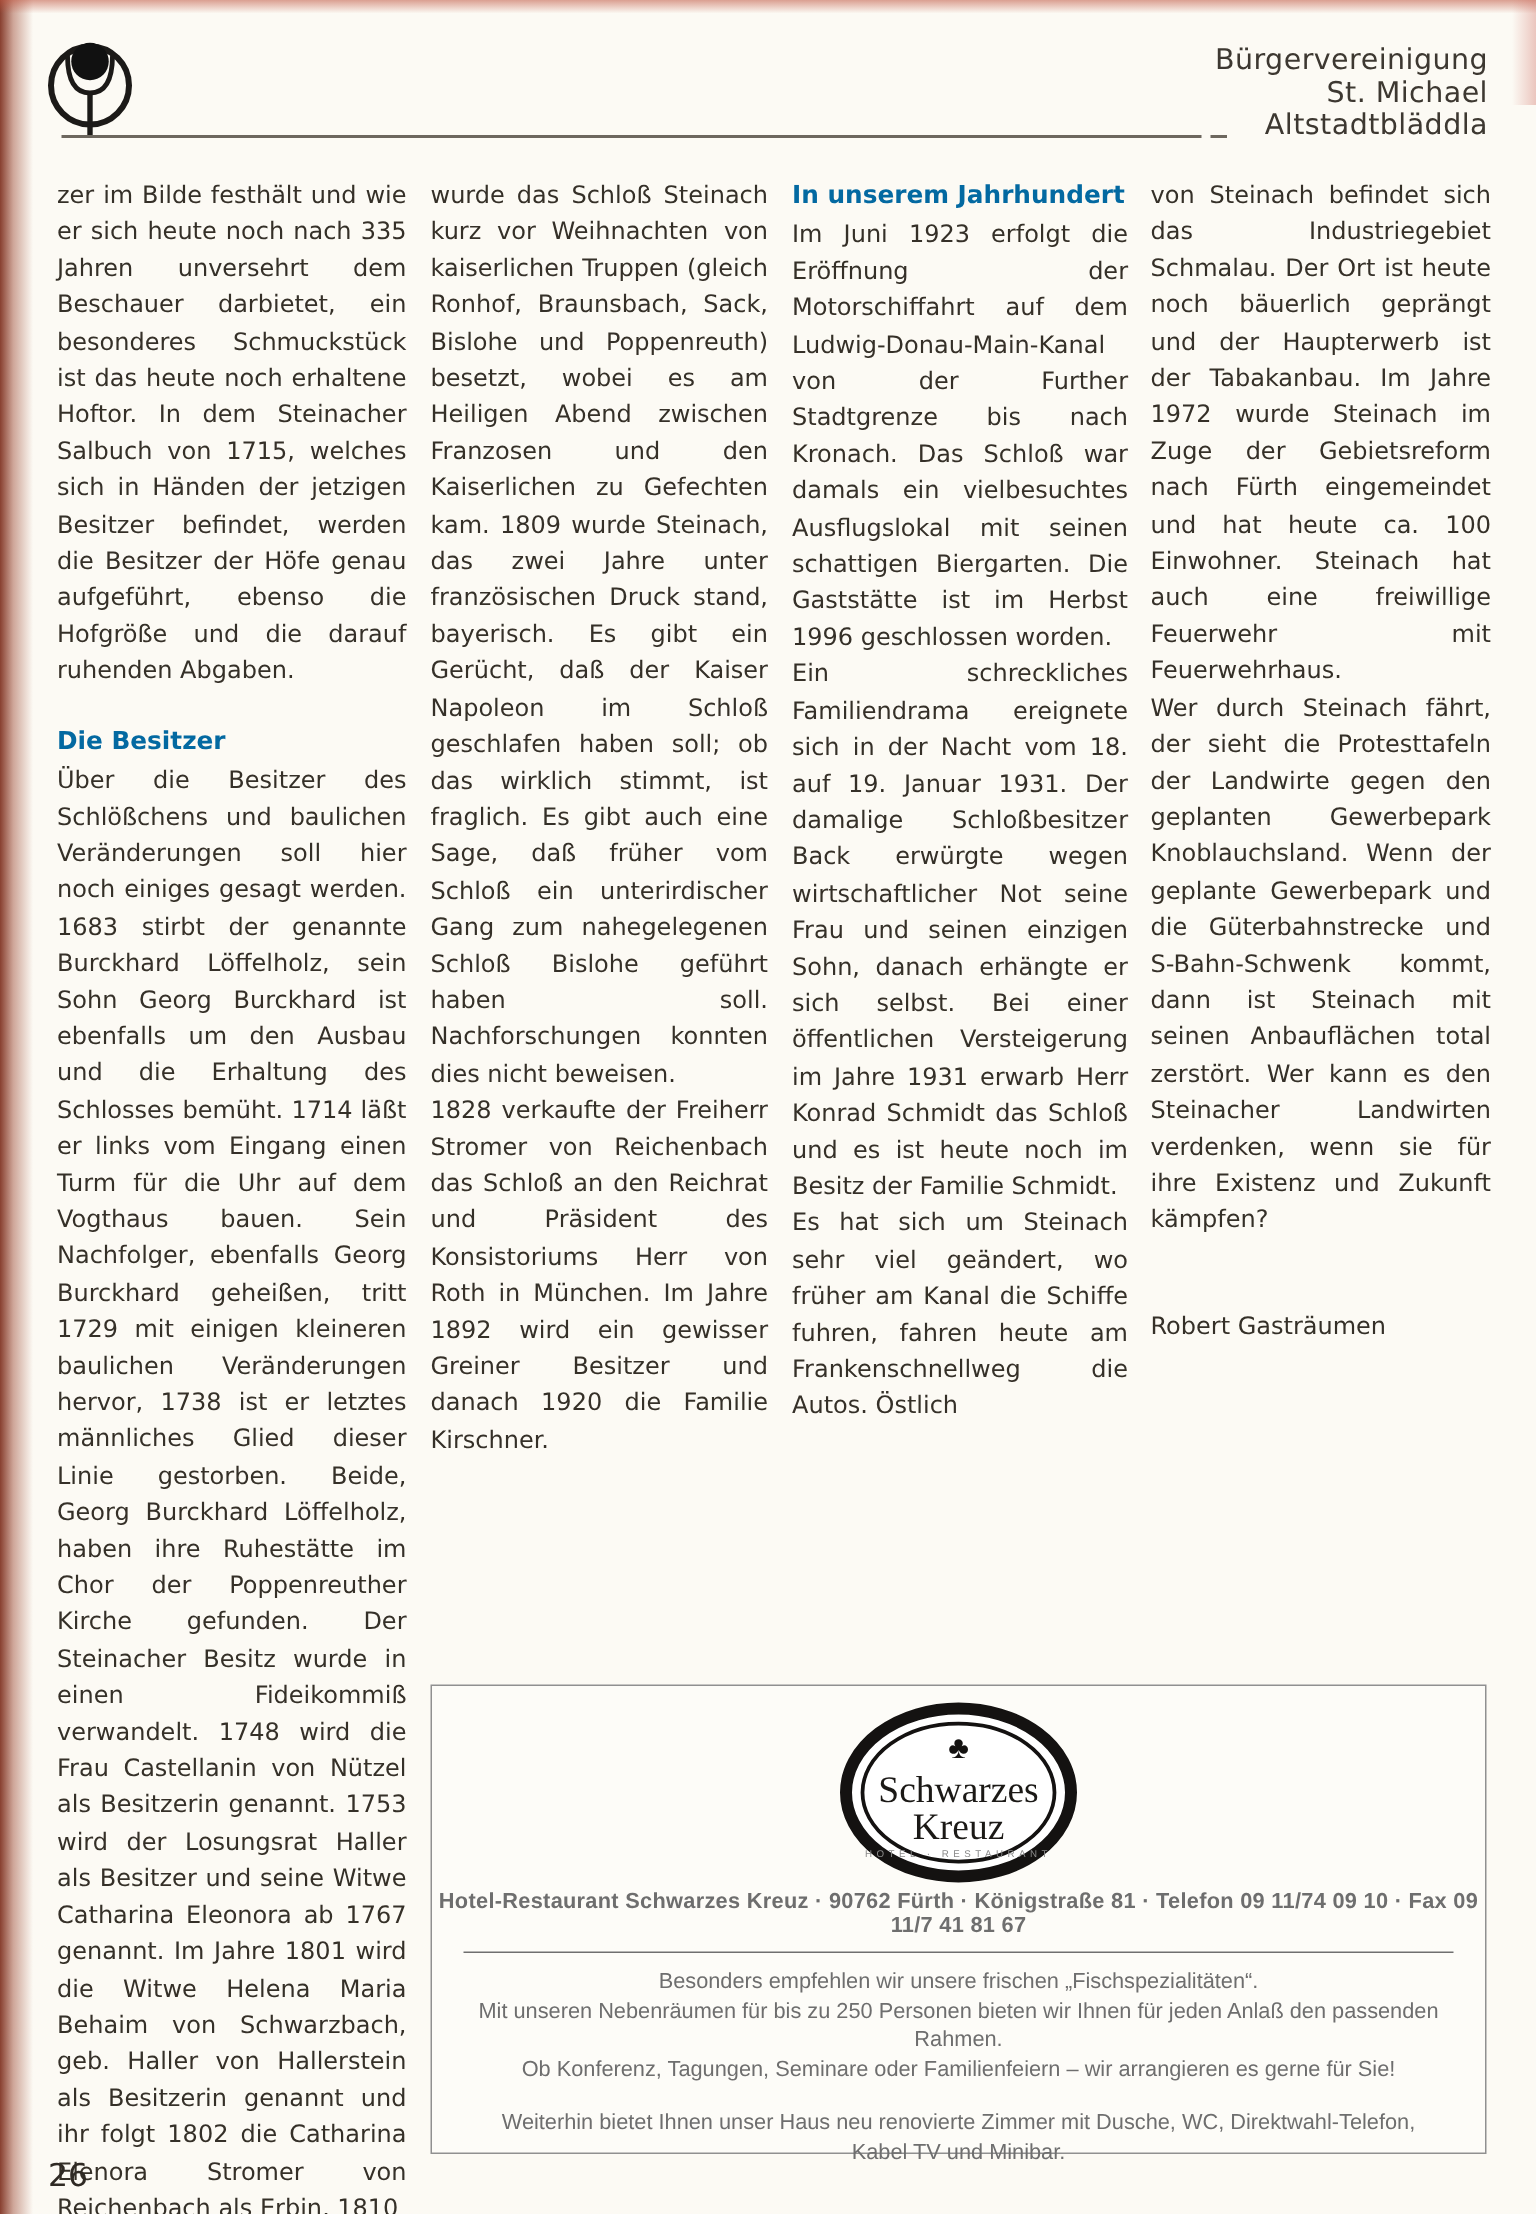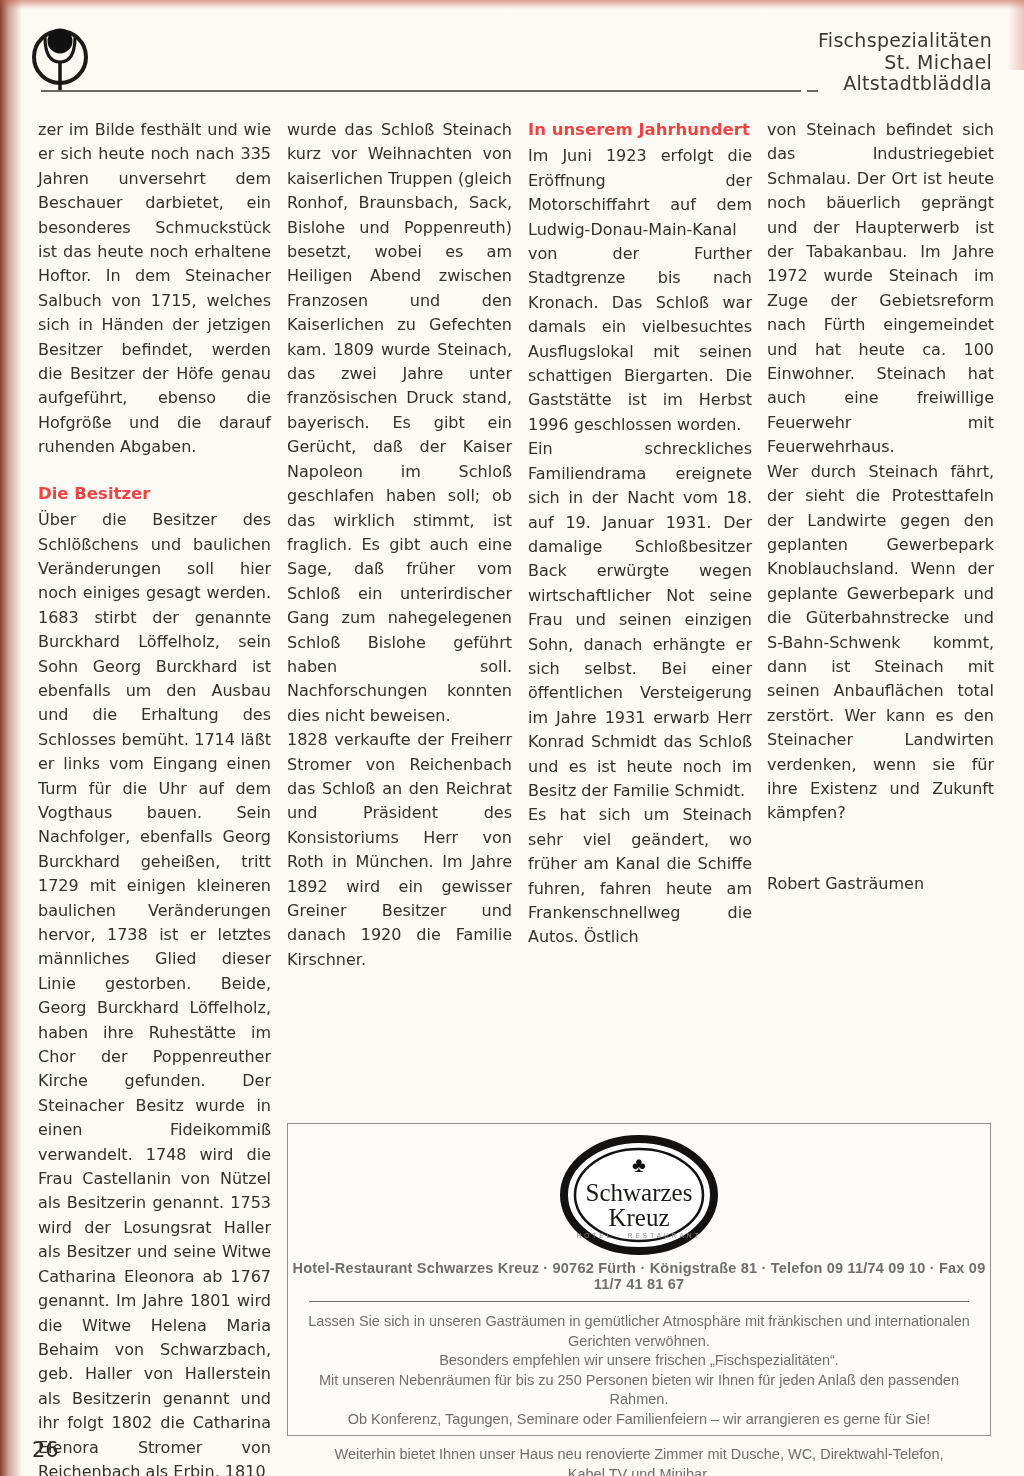--- a/index.html
+++ b/index.html
@@ -22,21 +22,21 @@
   .logo{position:absolute;left:26px;top:16px;}
   .header-rule{position:absolute;left:41px;top:90px;width:760px;height:2px;background:#6d675e;}
   .header-dash{position:absolute;left:807px;top:90px;width:11px;height:2px;background:#6d675e;}
   .org{position:absolute;right:32px;top:30px;text-align:right;
        font-size:19px;line-height:21.5px;color:#3d3831;letter-spacing:.3px;}
   
   .col{position:absolute;top:118px;text-align:justify;
        font-size:16px;line-height:24.4px;color:#353028;
        hyphens:auto;overflow-wrap:break-word;}
   .col p{margin:0;}
-  .col h3{margin:22px 0 2px 0;font-size:16.5px;line-height:24.4px;font-weight:bold;color:#ef4444;}
+  .col h3{margin:22px 0 2px 0;font-size:16.5px;line-height:24.4px;font-weight:bold;color:#0369a1;}
   .col h3.first{margin-top:0;}
   .col .signature{margin-top:46px;text-align:left;}
   #col1{left:38px;width:233px;}
   #col2{left:287px;width:225px;}
   #col3{left:528px;width:224px;}
   #col4{left:767px;width:227px;}
   
   .ad{position:absolute;left:287px;top:1123px;width:704px;height:313px;
       border:1.5px solid #909090;background:#fdfcf8;box-sizing:border-box;
       text-align:center;font-family:"Liberation Sans",sans-serif;}
@@ -59,21 +59,21 @@
   <svg width="68" height="112" viewBox="0 0 68 112" aria-hidden="true">
     <circle cx="34" cy="41" r="26" fill="none" stroke="#1c1a18" stroke-width="4"></circle>
     <circle cx="34" cy="25" r="12.5" fill="#111"></circle>
     <path d="M 19 21 C 19 39 25 46 34 46 C 43 46 49 39 49 21" fill="none" stroke="#1c1a18" stroke-width="3.2"></path>
     <line x1="34" y1="46" x2="34" y2="76" stroke="#1c1a18" stroke-width="3.6"></line>
   </svg>
 </div>
 <div class="header-rule"></div>
 <div class="header-dash"></div>
 <div class="org">
-  <div>Fischspezialitäten</div>
+  <div>Bürgervereinigung</div>
   <div>St. Michael</div>
   <div>Altstadtbläddla</div>
 </div>
 
 <div class="col" id="col1">
   <p>zer im Bilde festhält und wie er sich heute noch nach 335 Jahren unversehrt dem Beschauer darbietet, ein besonderes Schmuckstück ist das heute noch erhaltene Hoftor. In dem Steinacher Salbuch von 1715, welches sich in Händen der jetzigen Besitzer befindet, werden die Besitzer der Höfe genau aufgeführt, ebenso die Hofgröße und die darauf ruhenden Abgaben.</p>
   <h3>Die Besitzer</h3>
   <p>Über die Besitzer des Schlößchens und baulichen Veränderungen soll hier noch einiges gesagt werden. 1683 stirbt der genannte Burckhard Löffelholz, sein Sohn Georg Burckhard ist ebenfalls um den Ausbau und die Erhaltung des Schlosses bemüht. 1714 läßt er links vom Eingang einen Turm für die Uhr auf dem Vogthaus bauen. Sein Nachfolger, ebenfalls Georg Burckhard geheißen, tritt 1729 mit einigen kleineren baulichen Veränderungen hervor, 1738 ist er letztes männliches Glied dieser Linie gestorben. Beide, Georg Burckhard Löffelholz, haben ihre Ruhestätte im Chor der Poppenreuther Kirche gefunden. Der Steinacher Besitz wurde in einen Fideikommiß verwandelt. 1748 wird die Frau Castellanin von Nützel als Besitzerin genannt. 1753 wird der Losungsrat Haller als Besitzer und seine Witwe Catharina Eleonora ab 1767 genannt. Im Jahre 1801 wird die Witwe Helena Maria Behaim von Schwarzbach, geb. Haller von Hallerstein als Besitzerin genannt und ihr folgt 1802 die Catharina Elenora Stromer von Reichenbach als Erbin, 1810</p>
 </div>
 
@@ -101,21 +101,20 @@
       <ellipse cx="80" cy="61" rx="75" ry="56" fill="#fff" stroke="#141211" stroke-width="8"></ellipse>
       <ellipse cx="80" cy="61" rx="64" ry="46" fill="none" stroke="#141211" stroke-width="2.5"></ellipse>
       <text x="80" y="38" text-anchor="middle" font-size="21" fill="#141211">♣</text>
       <text x="80" y="67" text-anchor="middle" font-family="Liberation Serif, serif" font-size="25" fill="#1b1916">Schwarzes</text>
       <text x="80" y="92" text-anchor="middle" font-family="Liberation Serif, serif" font-size="25" fill="#1b1916">Kreuz</text>
       <text x="80" y="104" text-anchor="middle" font-family="Liberation Sans, sans-serif" font-size="6.5" letter-spacing="3" fill="#8a8a8a">HOTEL · RESTAURANT</text>
     </svg>
   </div>
   <div class="ad-address">Hotel-Restaurant Schwarzes Kreuz · 90762 Fürth · Königstraße 81 · Telefon 09 11/74 09 10 · Fax 09 11/7 41 81 67</div>
   <div class="ad-rule"></div>
-  <div class="ad-line">Lassen Sie sich in unseren Gasträumen in gemütlicher Atmosphäre mit fränkischen und internationalen Gerichten verwöhnen.</div>
   <div class="ad-line">Besonders empfehlen wir unsere frischen „Fischspezialitäten“.</div>
   <div class="ad-line">Mit unseren Nebenräumen für bis zu 250 Personen bieten wir Ihnen für jeden Anlaß den passenden Rahmen.</div>
   <div class="ad-line">Ob Konferenz, Tagungen, Seminare oder Familienfeiern – wir arrangieren es gerne für Sie!</div>
   <div class="ad-rooms">Weiterhin bietet Ihnen unser Haus neu renovierte Zimmer mit Dusche, WC, Direktwahl-Telefon, Kabel TV und Minibar.</div>
 
 </div>
 
 <div class="pagenum">26</div>
 
 </body></html>

